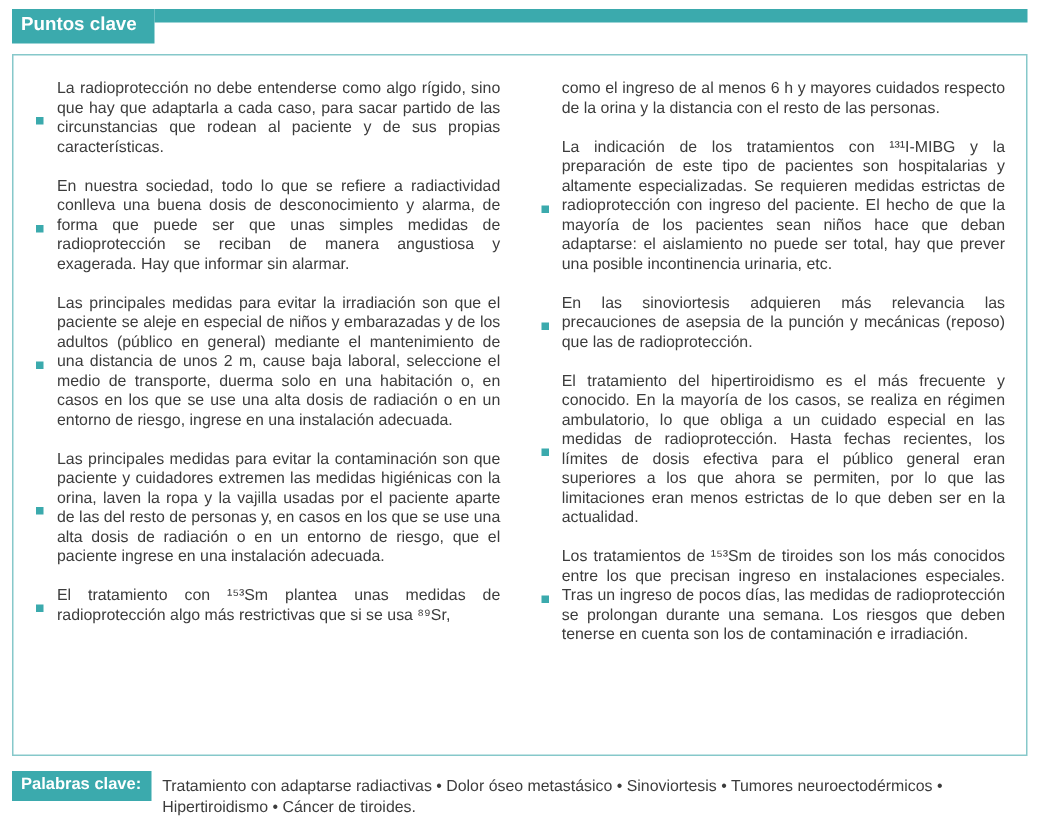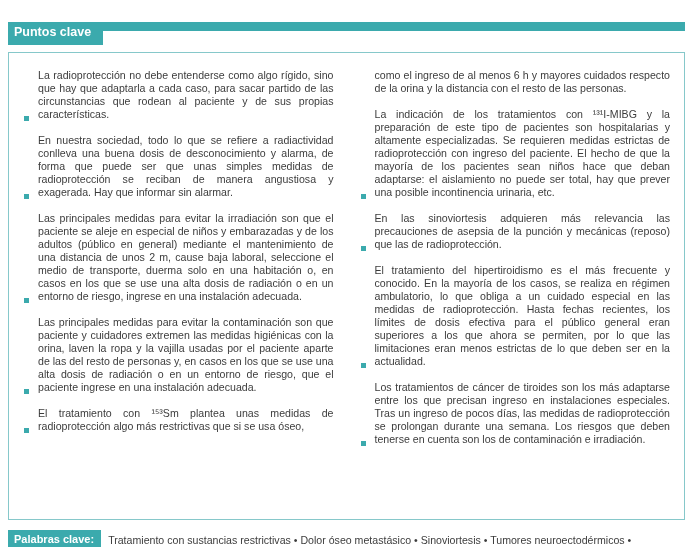--- a/index.html
+++ b/index.html
@@ -1,37 +1,37 @@
 <!DOCTYPE html>
 <html style="--accent: #3BAAAD; --border: #86C8CA;"><head>
 <meta charset="utf-8">
 <style>
   :root { --accent:#3BAAAD; --border:#86C8CA; --text:#3C3C3C; }
   * { box-sizing:border-box; }
   html,body { margin:0; padding:0; background:#ffffff; }
   body { width:693px; height:547px; font-family:"Liberation Sans", sans-serif; }
-  .page { position:relative; width:693px; height:391px; padding:6px 8px 0 8px;margin-top:16px; }
+  .page { position:relative; width:693px; height:391px; padding:6px 8px 0 8px; }
 
   .header-row { display:flex; align-items:flex-start; }
   .header-label {
     background:var(--accent); color:#fff; font-weight:bold;
     font-size:12.5px; line-height:1.25; padding:3px 12px 4px 6px;
   }
   .header-bar { flex:1; height:9px; background:var(--accent); }
 
   .box {
     border:1px solid var(--border);
     margin-top:7px;
     min-height:468px;
     padding:16px 14px 6px 12px;
     display:flex; gap:24px;
   }
   .col { flex:1; min-width:0; }
 
-  .item { display:flex; align-items:flex-end; margin-bottom:13px; }
+  .item { display:flex; align-items:center; margin-bottom:13px; }
   .bullet {
     flex:none; width:5px; height:5px; background:var(--accent);
     margin:4px 9px 0 3px;
   }
   .item p {
     margin:0; font-size:10.6px; line-height:13px; color:var(--text);
     text-align:justify;
   }
   .item.no-bullet p { margin-left:17px; }
 
@@ -70,21 +70,21 @@
       <div class="item">
         <span class="bullet"></span>
         <p>Las principales medidas para evitar la irradiación son que el paciente se aleje en especial de niños y embarazadas y de los adultos (público en general) mediante el mantenimiento de una distancia de unos 2 m, cause baja laboral, seleccione el medio de transporte, duerma solo en una habitación o, en casos en los que se use una alta dosis de radiación o en un entorno de riesgo, ingrese en una instalación adecuada.</p>
       </div>
       <div class="item">
         <span class="bullet"></span>
         <p>Las principales medidas para evitar la contaminación son que paciente y cuidadores extremen las medidas higiénicas con la orina, laven la ropa y la vajilla usadas por el paciente aparte de las del resto de personas y, en casos en los que se use una alta dosis de radiación o en un entorno de riesgo, que el paciente ingrese en una instalación adecuada.</p>
       </div>
       <div class="item">
         <span class="bullet"></span>
-        <p>El tratamiento con ¹⁵³Sm plantea unas medidas de radioprotección algo más restrictivas que si se usa óseo,</p>
+        <p>El tratamiento con ¹⁵³Sm plantea unas medidas de radioprotección algo más restrictivas que si se usa ⁸⁹Sr,</p>
       </div>
     </div>
 
     <div class="col">
       <div class="item no-bullet">
         <p>como el ingreso de al menos 6 h y mayores cuidados respecto de la orina y la distancia con el resto de las personas.</p>
       </div>
       <div class="item">
         <span class="bullet"></span>
         <p>La indicación de los tratamientos con ¹³¹I-MIBG y la preparación de este tipo de pacientes son hospitalarias y altamente especializadas. Se requieren medidas estrictas de radioprotección con ingreso del paciente. El hecho de que la mayoría de los pacientes sean niños hace que deban adaptarse: el aislamiento no puede ser total, hay que prever una posible incontinencia urinaria, etc.</p>
@@ -92,24 +92,24 @@
       <div class="item">
         <span class="bullet"></span>
         <p>En las sinoviortesis adquieren más relevancia las precauciones de asepsia de la punción y mecánicas (reposo) que las de radioprotección.</p>
       </div>
       <div class="item">
         <span class="bullet"></span>
         <p>El tratamiento del hipertiroidismo es el más frecuente y conocido. En la mayoría de los casos, se realiza en régimen ambulatorio, lo que obliga a un cuidado especial en las medidas de radioprotección. Hasta fechas recientes, los límites de dosis efectiva para el público general eran superiores a los que ahora se permiten, por lo que las limitaciones eran menos estrictas de lo que deben ser en la actualidad.</p>
       </div>
       <div class="item">
         <span class="bullet"></span>
-        <p>Los tratamientos de cáncer de tiroides son los más adaptarse entre los que precisan ingreso en instalaciones especiales. Tras un ingreso de pocos días, las medidas de radioprotección se prolongan durante una semana. Los riesgos que deben tenerse en cuenta son los de contaminación e irradiación.</p>
+        <p>Los tratamientos de ¹⁵³Sm de tiroides son los más conocidos entre los que precisan ingreso en instalaciones especiales. Tras un ingreso de pocos días, las medidas de radioprotección se prolongan durante una semana. Los riesgos que deben tenerse en cuenta son los de contaminación e irradiación.</p>
       </div>
     </div>
 
   </div>
 
   <div class="keywords-row">
     <div class="kw-label">Palabras clave:</div>
-    <div class="kw-text">Tratamiento con sustancias restrictivas • Dolor óseo metastásico • Sinoviortesis • Tumores neuroectodérmicos • Hipertiroidismo • Cáncer de tiroides.</div>
+    <div class="kw-text">Tratamiento con adaptarse radiactivas • Dolor óseo metastásico • Sinoviortesis • Tumores neuroectodérmicos • Hipertiroidismo • Cáncer de tiroides.</div>
   </div>
 
 </div>
 
 </body></html>

